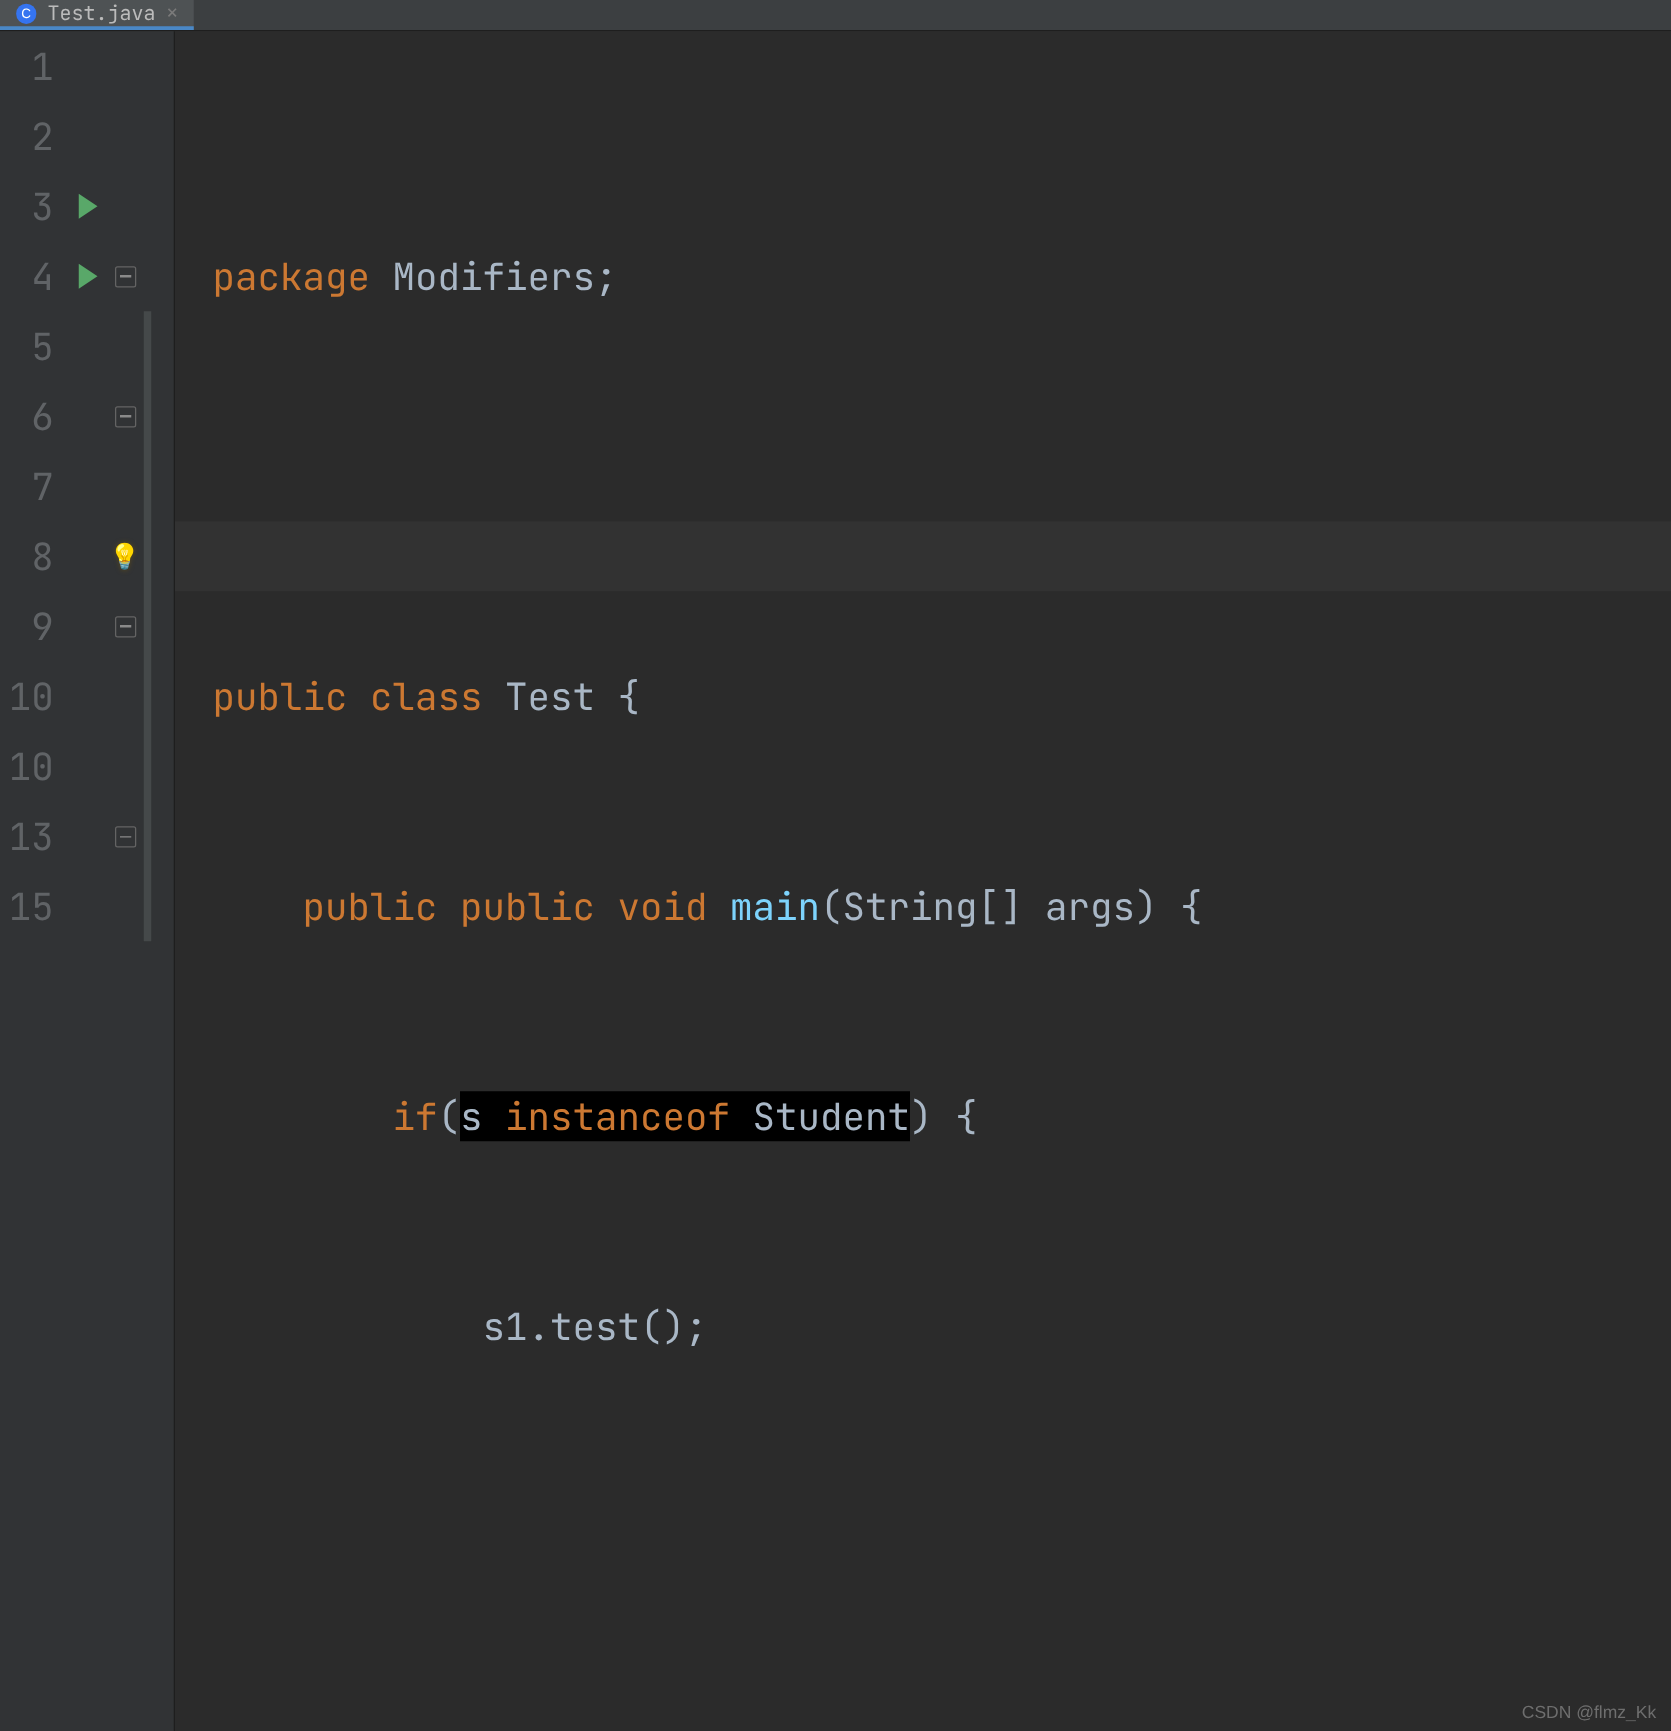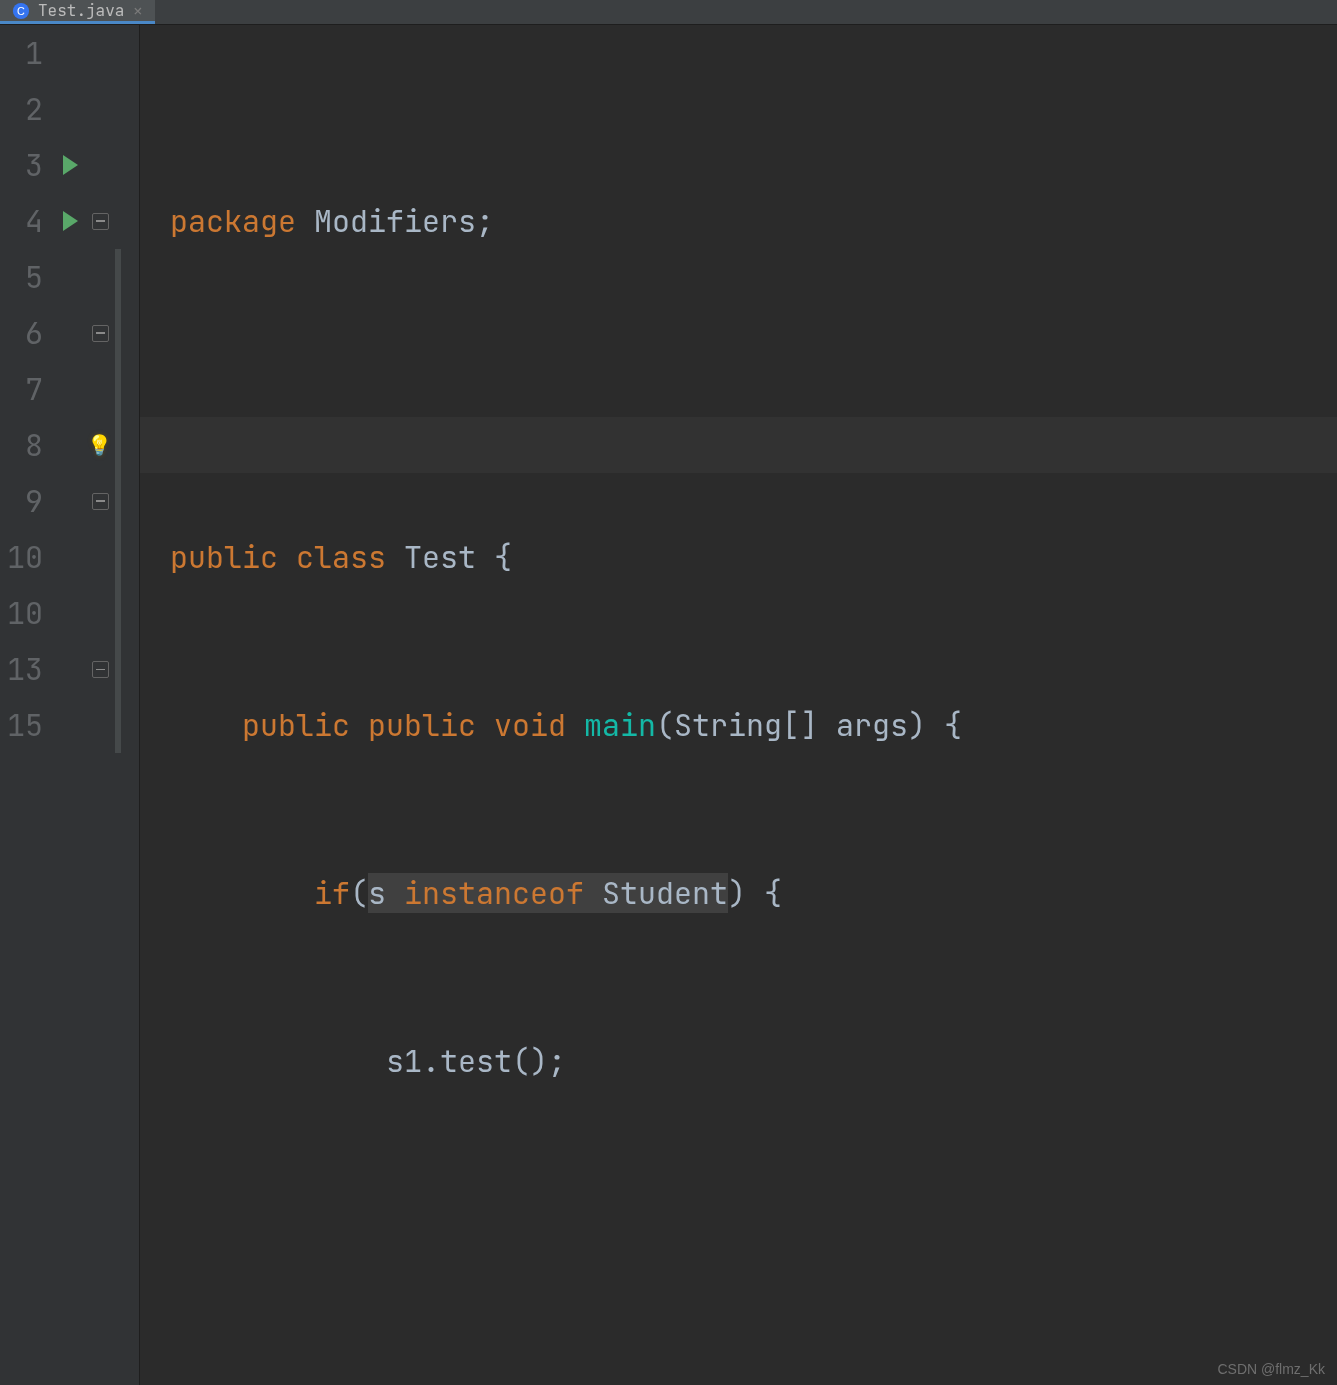--- a/index.html
+++ b/index.html
@@ -21,23 +21,23 @@
   .run-tri { width: 0; height: 0; border-left: 15px solid #59a869; border-top: 10px solid transparent; border-bottom: 10px solid transparent; }
   .fold { width: 17px; height: 17px; border: 1.5px solid #646464; display:flex; align-items:center; justify-content:center; border-radius:2px; }
   .fold::before { content:""; width:9px; height:1.5px; background:#8a8a8a; }
   .fold-close { transform: rotate(180deg); }
   .bulb { color: #ffc66d; font-size: 20px; text-shadow: 0 0 4px #5c4a1c; }
   .caret-line { position:absolute; left:140px; right:0; height:56px; background:#323232; z-index:0; }
 
   .code { flex:1; padding-left: 30px; position: relative; white-space: pre; }
   .code-line { height: 56px; position: relative; z-index: 1; }
   .kw { color: #cc7832; }
-  .fn { color: #14b8a6; margin-top: 16px; }
+  .fn { color: #7dd3fc; margin-top: 16px; }
   .id { color: #a9b7c6; }
-  .hl { background: #404040; }
+  .hl { background: #000000; }
   .paren { color:#a9b7c6; }
   .block-stripe { position:absolute; top:224px; left:-25px; width:6px; height:504px; background:#45494a; z-index:0; }
   .watermark { position: fixed; right: 12px; bottom: 8px; font-size: 14px; color: #6e6e6e; font-family: sans-serif; }
 </style>
 </head>
 <body>
 
 <div class="root">
 
   <div class="tab-bar">

